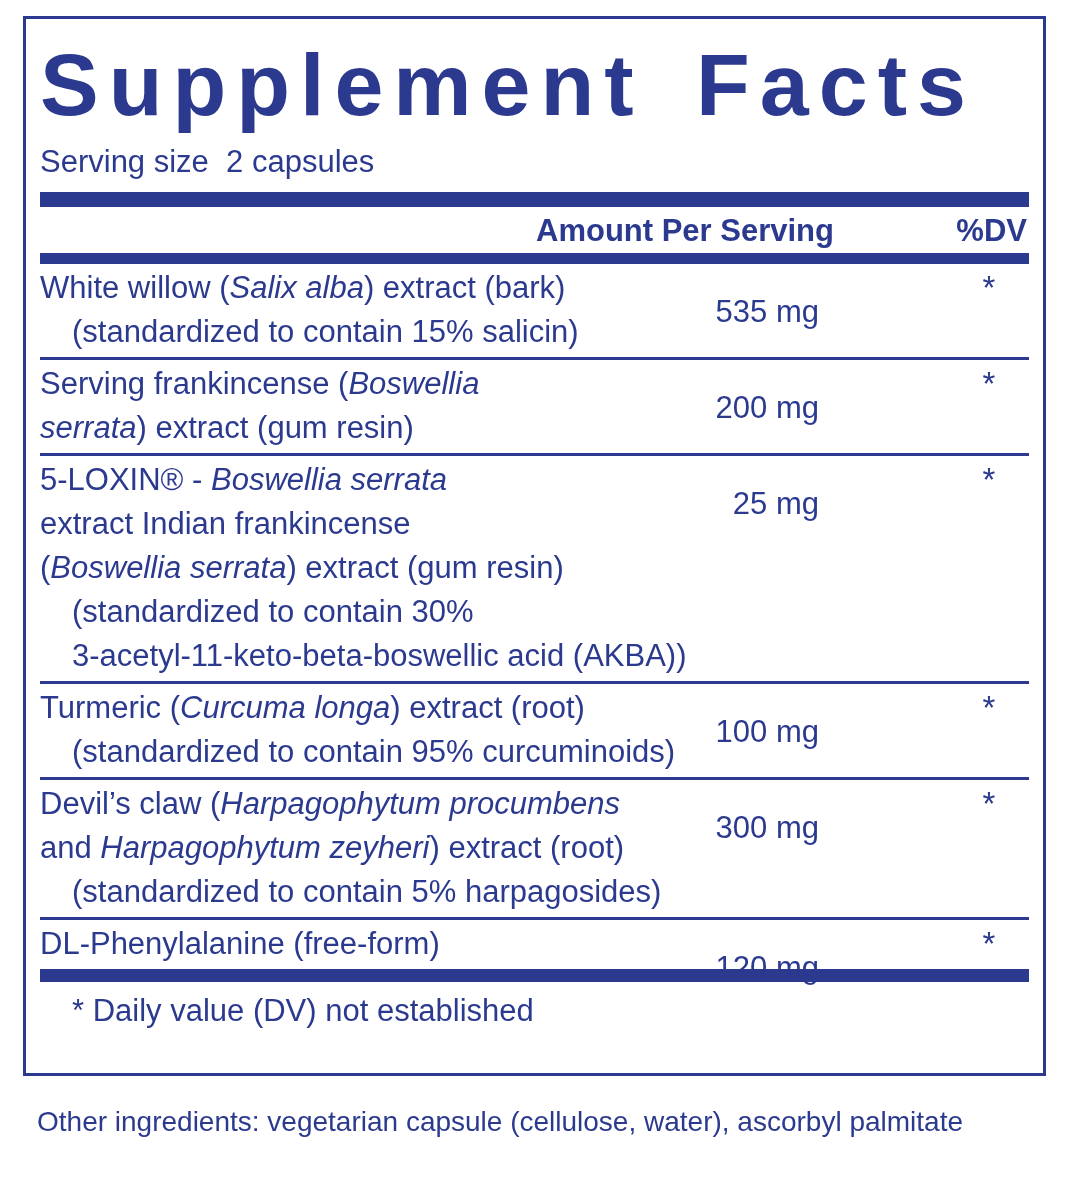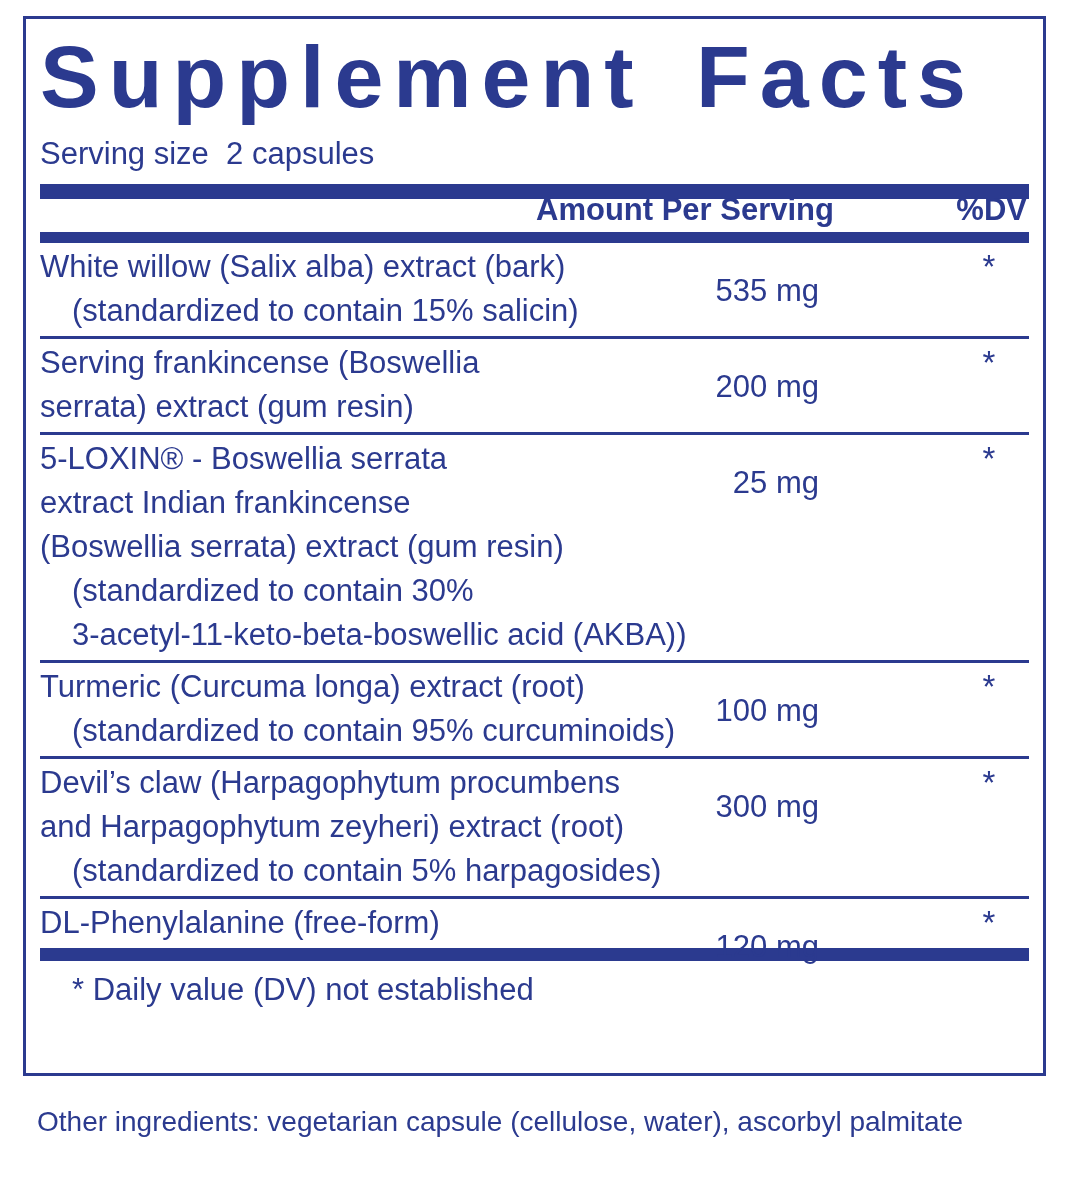--- a/index.html
+++ b/index.html
@@ -9,21 +9,21 @@
     width: 1074px; height: 1200px;
     font-family: "Liberation Sans", "DejaVu Sans", sans-serif;
     color: var(--navy);
     position: relative;
   }
   .panel {
     position: absolute;
     left: 23px; top: 16px;
     width: 1023px; height: 1060px;
     border: 3px solid var(--navy);
-    padding: 4px 14px;
+    padding: 12px 14px;
     background: var(--bg);
   }
   .panel-title {
     font-size: 88px;
     font-weight: bold;
     letter-spacing: 10px;
     word-spacing: 18px;
     line-height: 0.95;
     margin-top: 12px;
     margin-bottom: 12px;
@@ -33,35 +33,35 @@
     font-size: 31px;
     line-height: 45px;
     white-space: pre-wrap;
   }
   .rule { background: var(--navy); width: 100%; }
   .rule-thick   { height: 15px; margin-top: 8px; }
   .rule-mid     { height: 11px; }
   .rule-bottom  { height: 13px; }
   .col-header-row {
     position: relative;
-    height: 33px;
+    height: 46px;
     font-weight: bold;
     font-size: 31px;
   }
   .col-header-row .amount-header { position: absolute; right: 195px; bottom: 4px; }
   .col-header-row .dv-header     { position: absolute; right: 2px;  bottom: 4px; }
   .row {
     position: relative;
     padding: 2px 0 3px 0;
     font-size: 31px;
     line-height: 44px;
   }
   .row + .row { border-top: 3px solid var(--navy); }
   .row .line.indent { padding-left: 32px; }
-  .row .it { }
+  .row .it { font-style: italic; }
   .row .amount {
     position: absolute; top: 2px; right: 210px;
     line-height: 44px;
     margin-top: 24px;
   }
   .row .dv {
     position: absolute; top: 2px; right: 20px;
     width: 40px; text-align: center;
     line-height: 44px; font-size: 33px;
   }

